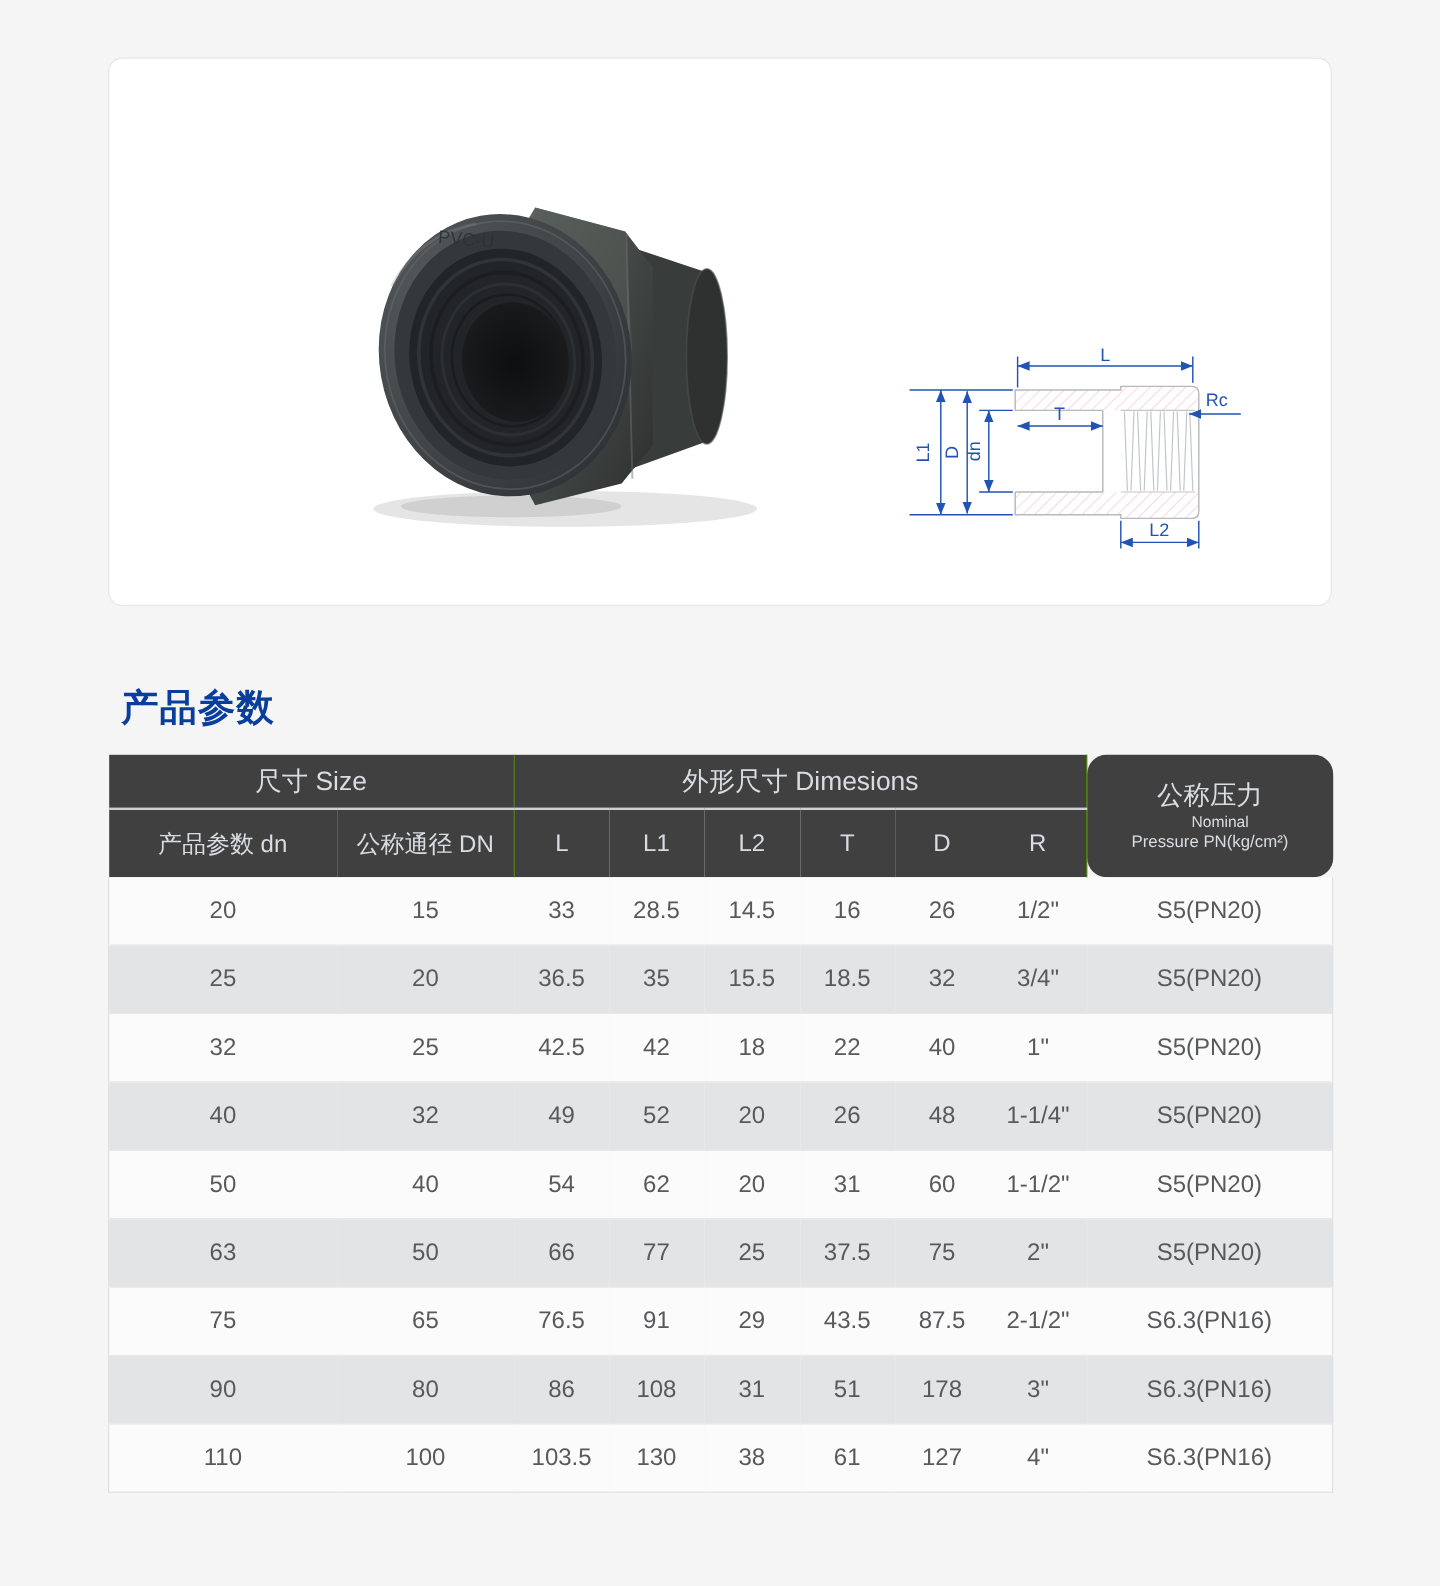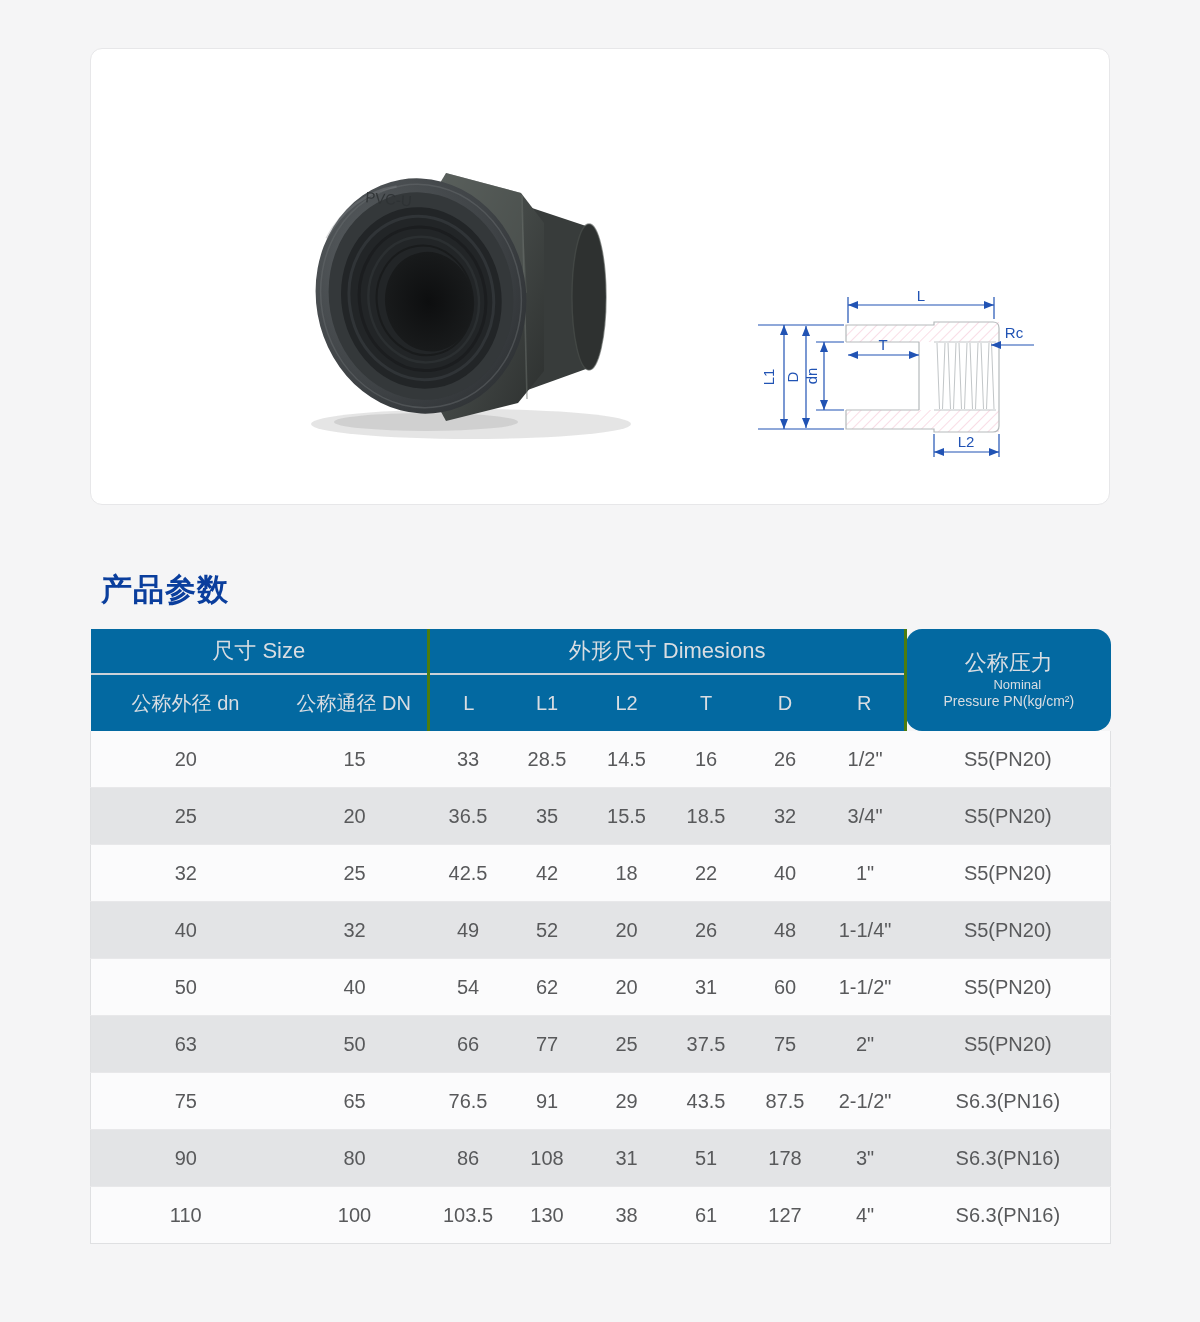--- a/index.html
+++ b/index.html
@@ -22,26 +22,26 @@
     position:absolute;left:90px;top:558px;margin:11px;
     font-size:31px;font-weight:700;color:#0a3e9d;letter-spacing:1px;
   }
 
   
   .spec-table{
     position:absolute;left:90px;top:629px;width:1020px;
     border-collapse:collapse;table-layout:fixed;
   }
   .spec-table thead th{
-    background:#0369a1;color:#d9dde2;font-weight:400;
+    background:#404040;color:#d9dde2;font-weight:400;
     text-align:center;vertical-align:middle;padding:0;
   }
   .grp-row th{height:44px;font-size:22px;}
   .sub-row th{height:56px;font-size:20px;border-top:2px solid #ccd1d8;}
-  .b-left{border-left:3px solid #4d7c0f;}
+  .b-left{border-left:1px solid #4d7c0f;}
   .press-cell{line-height:1.1;border-radius:16px;}
   .press-zh{font-size:22px;margin-bottom:3px;}
   .press-en1{font-size:13px;padding-left:17px;}
   .press-en2{font-size:14px;margin-top:2px;}
 
   .spec-table tbody{border:1px solid #dfe0e2;border-top:none;}
   .spec-table tbody td{
     height:56px;text-align:center;vertical-align:middle;
     font-size:20px;color:#58595b;background:#fbfbfc;padding:0;
   }
@@ -177,21 +177,21 @@
     <tr class="grp-row">
       <th colspan="2">尺寸 Size</th>
       <th colspan="6" class="b-left">外形尺寸 Dimesions</th>
       <th rowspan="2" class="b-left press-cell">
         <div class="press-zh">公称压力</div>
         <div class="press-en1">Nominal</div>
         <div class="press-en2">Pressure PN(kg/cm²)</div>
       </th>
     </tr>
     <tr class="sub-row">
-      <th>公称外径 dn</th>
+      <th>产品参数 dn</th>
       <th>公称通径 DN</th>
       <th class="b-left">L</th>
       <th>L1</th>
       <th>L2</th>
       <th>T</th>
       <th>D</th>
       <th>R</th>
     </tr>
   </thead>
   <tbody>

